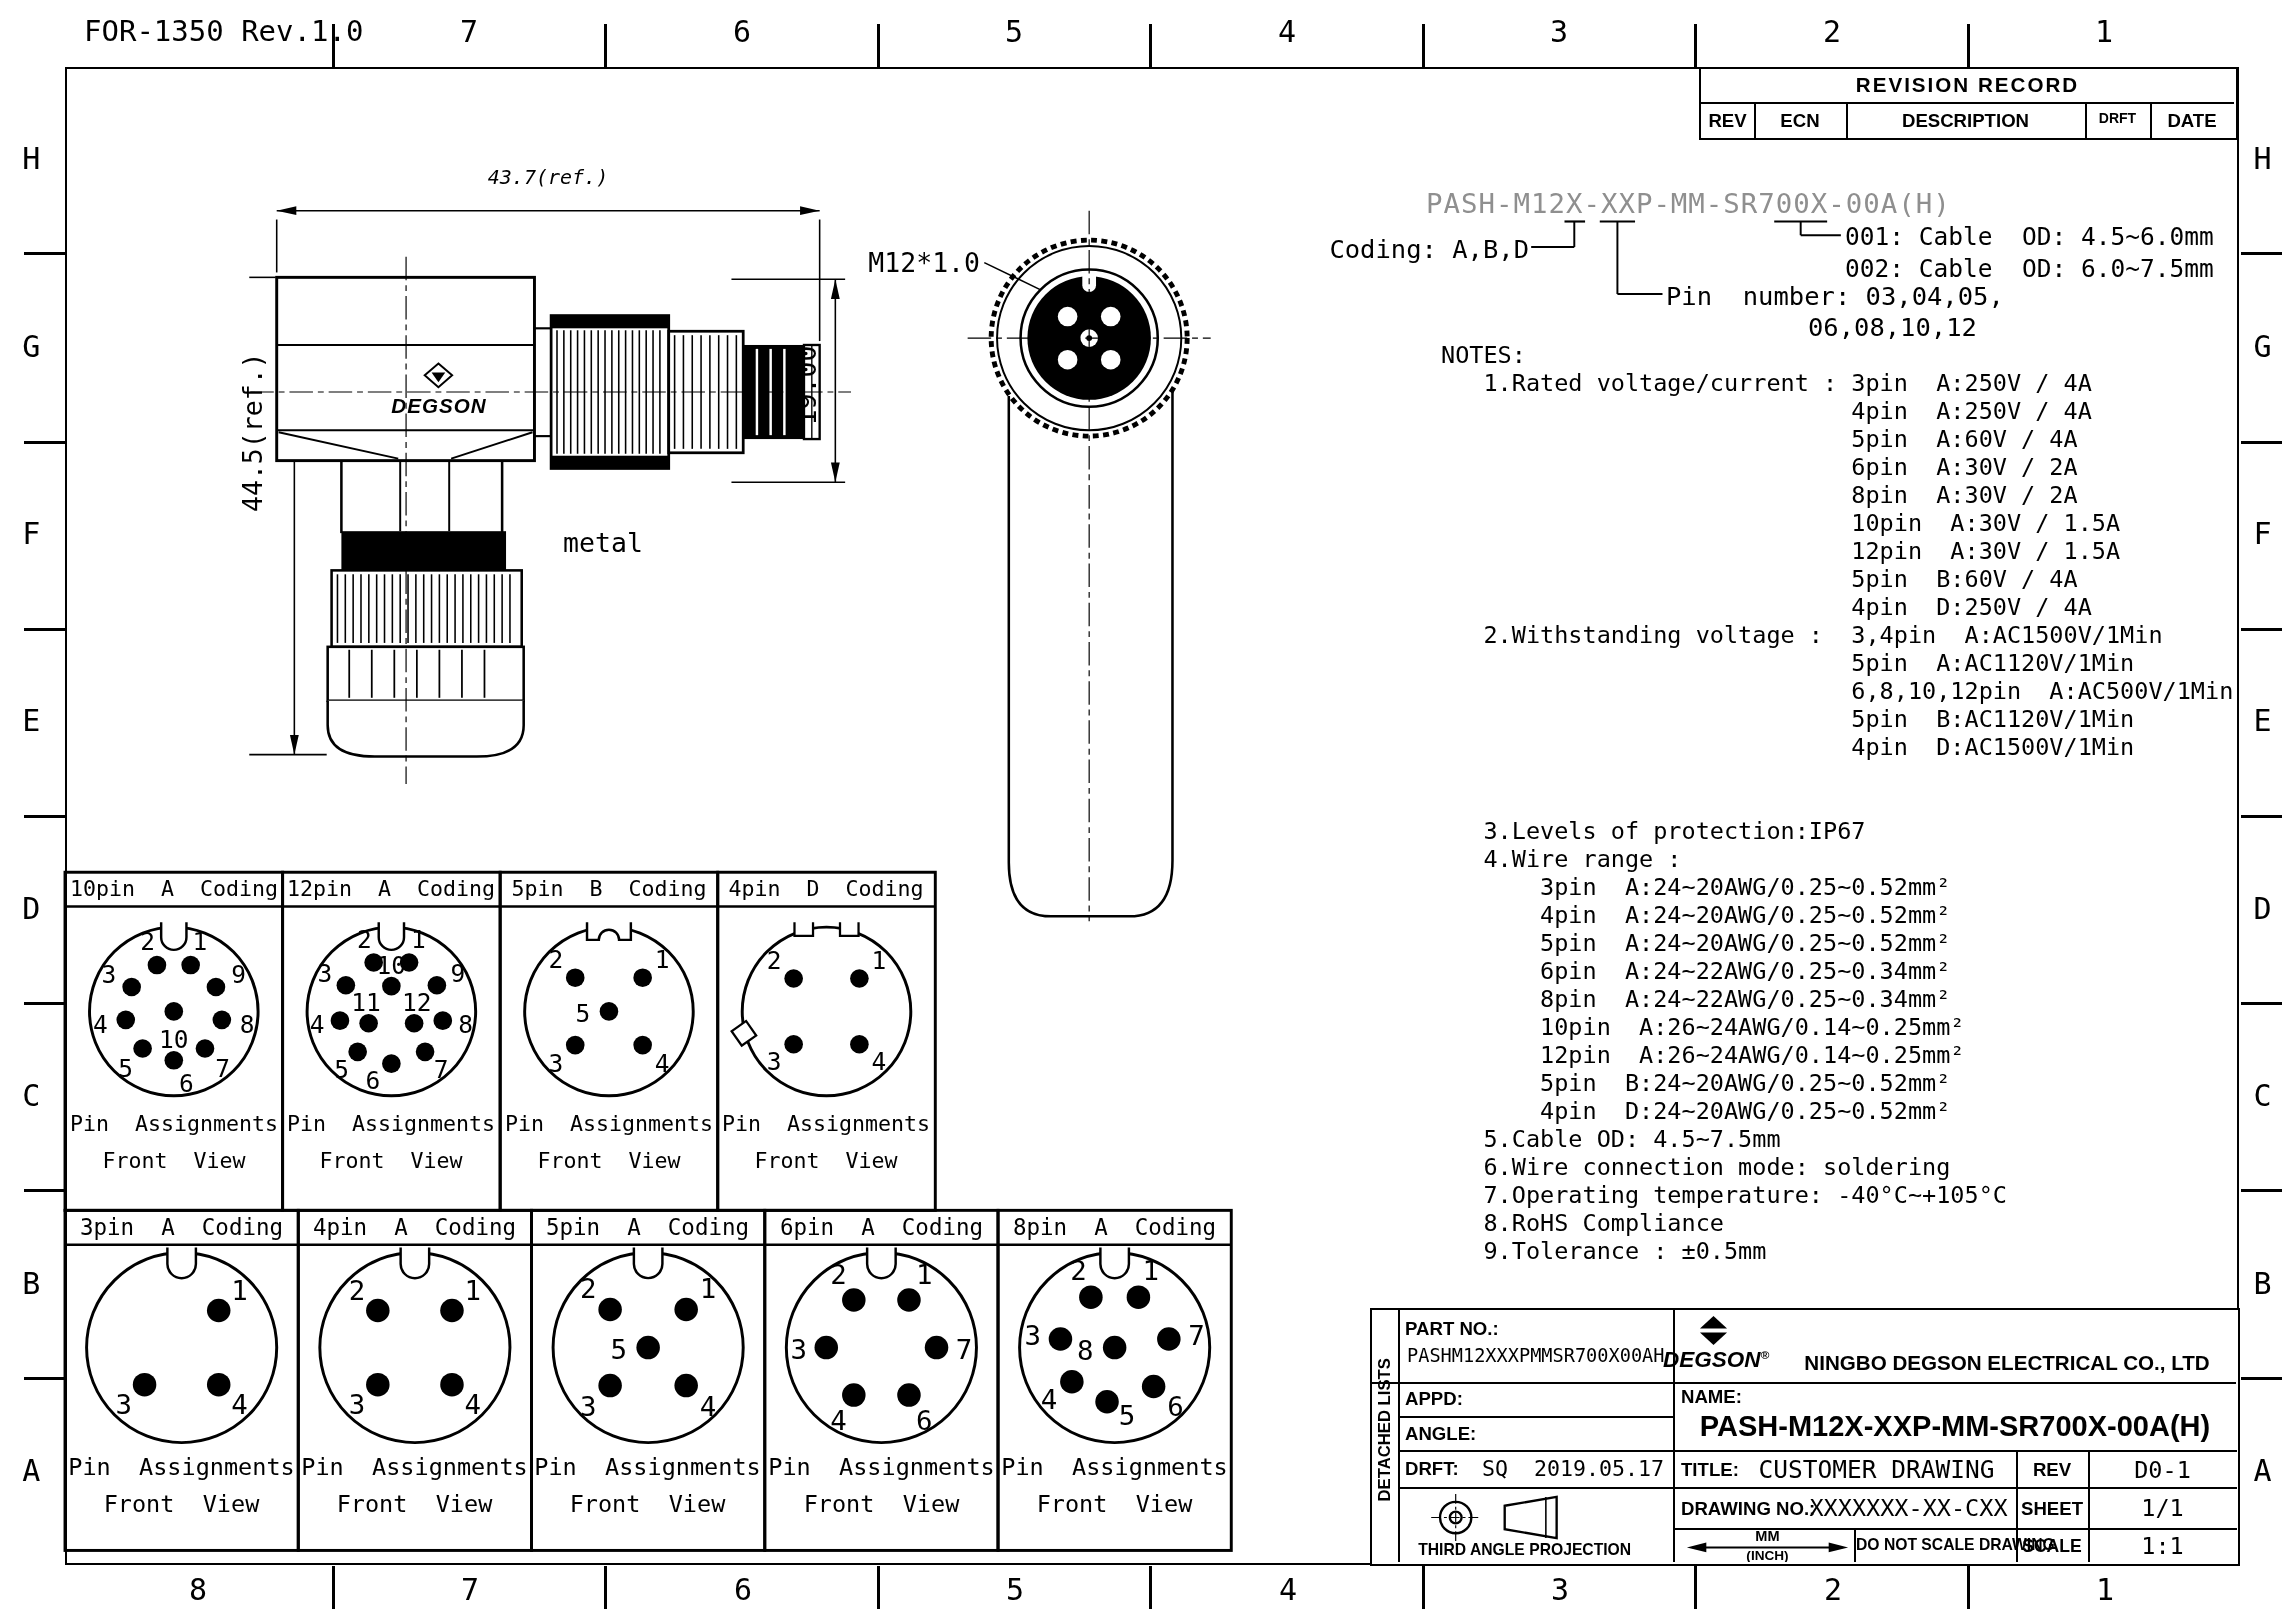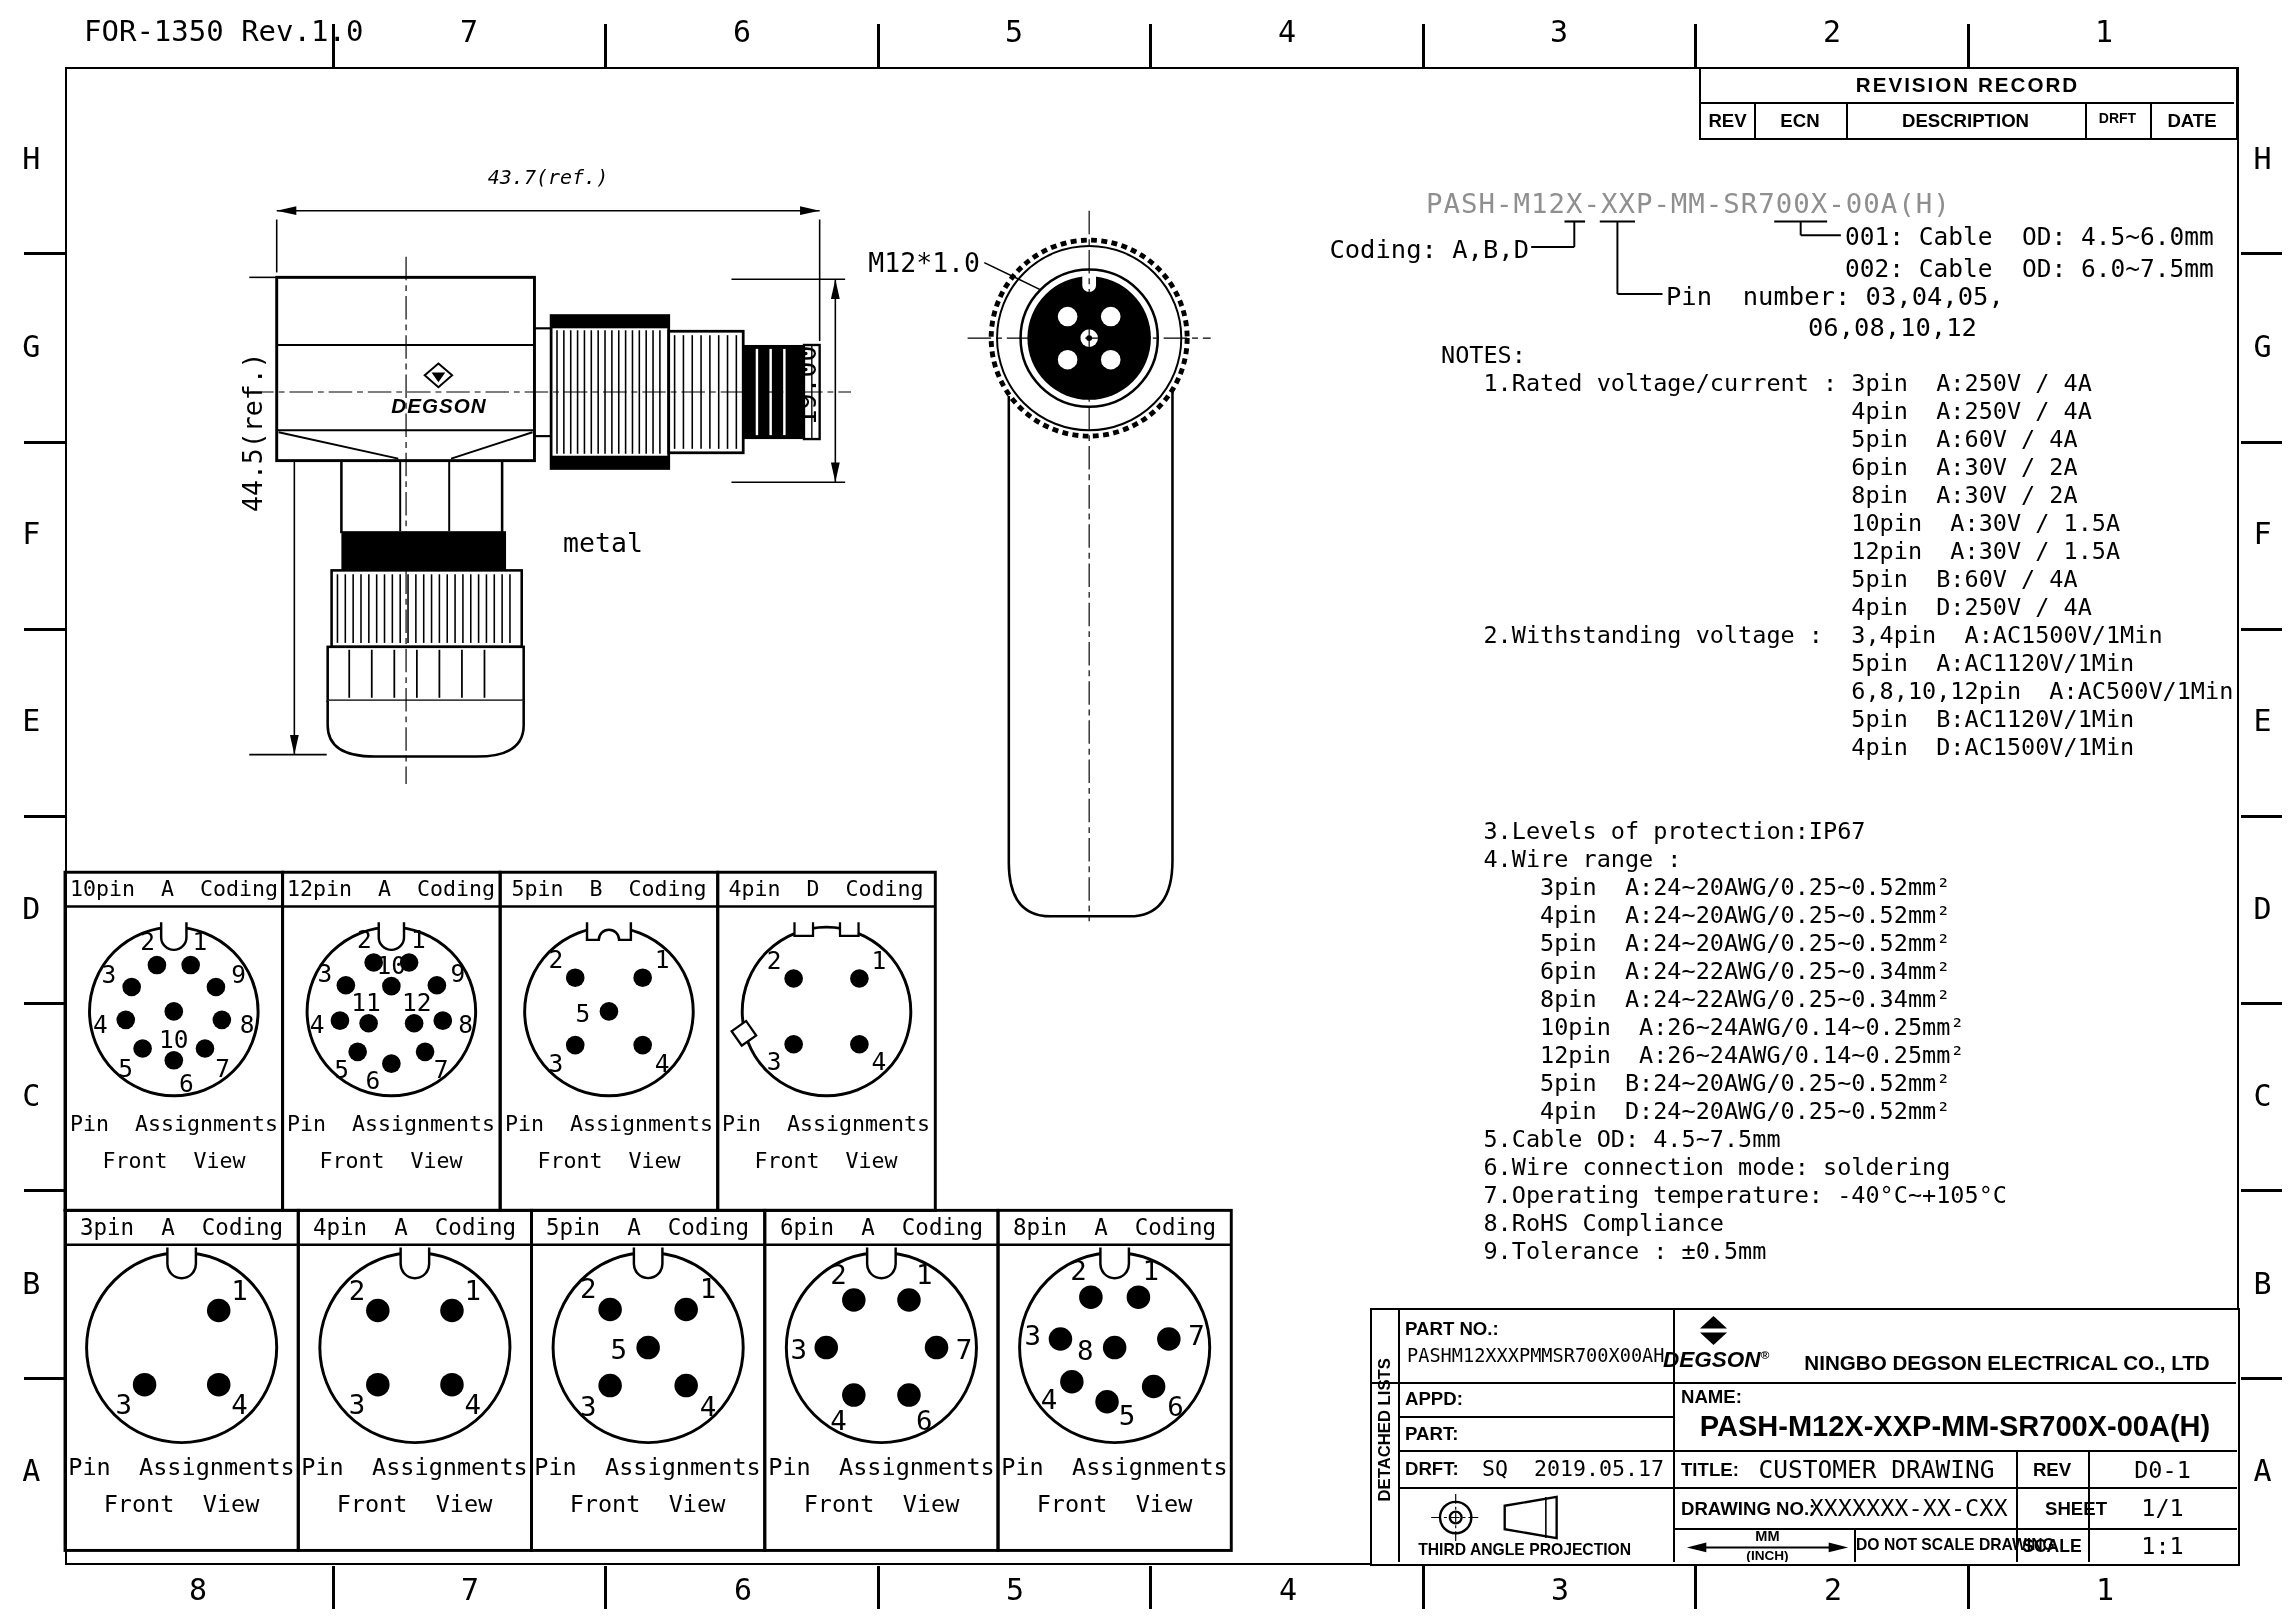--- a/index.html
+++ b/index.html
@@ -389,21 +389,21 @@
   <div class="hline" style="left:25.5px;top:106px;width:275px;height:2px;"></div>
   <div class="hline" style="left:25.5px;top:140px;width:839px;height:2px;"></div>
   <div class="hline" style="left:25.5px;top:177px;width:839px;height:2px;"></div>
   <div class="hline" style="left:301px;top:218px;width:564px;height:2px;"></div>
 
   <div class="lbl sans b ctr rot" style="left:-56px;top:113px;width:137px;font-size:16.7px;">DETACHED LISTS</div>
 
   <div class="lbl sans b" style="left:33px;top:7.8px;font-size:18.6px;">PART NO.:</div>
   <div class="lbl mono" style="left:35px;top:35px;font-size:18.6px;">PASHM12XXXPMMSR700X00AH</div>
   <div class="lbl sans b" style="left:33px;top:78px;font-size:18.6px;">APPD:</div>
-  <div class="lbl sans b" style="left:33px;top:113px;font-size:18.6px;">PART:</div>
+  <div class="lbl sans b" style="left:33px;top:113px;font-size:18.6px;">ANGLE:</div>
   <div class="lbl sans b" style="left:33px;top:148px;font-size:18.6px;">DRFT:</div>
   <div class="lbl mono" style="left:110px;top:146px;font-size:21.6px;">SQ  2019.05.17</div>
 
   <svg width="167" height="49" style="left:59px;top:184px;position:absolute;" viewBox="0 0 170 50">
     <line x1="0" y1="24" x2="50" y2="24" stroke="#000" stroke-width="1.2" stroke-dasharray="10 3 3 3"></line>
     <line x1="25" y1="0" x2="25" y2="48" stroke="#000" stroke-width="1.2" stroke-dasharray="10 3 3 3"></line>
     <circle cx="25" cy="24" r="16" fill="none" stroke="#000" stroke-width="2.4"></circle>
     <circle cx="25" cy="24" r="6" fill="none" stroke="#000" stroke-width="2.4"></circle>
     <polygon points="75,12 128,3 128,45 75,36" fill="none" stroke="#000" stroke-width="2.4"></polygon>
     <line x1="117" y1="3" x2="117" y2="45" stroke="#000" stroke-width="1.6"></line>
@@ -420,21 +420,21 @@
   <div class="lbl sans b" style="left:309px;top:76px;font-size:18.6px;text-align:right;">NAME:</div>
   <div class="lbl sans b ctr" style="left:301px;top:100px;width:564px;font-size:29px;">PASH-M12X-XXP-MM-SR700X-00A(H)</div>
 
   <div class="lbl sans b" style="left:309px;top:149px;font-size:18.6px;">TITLE:</div>
   <div class="lbl mono ctr" style="left:372px;top:145px;width:265px;font-size:24.5px;">CUSTOMER DRAWING</div>
   <div class="lbl sans b ctr" style="left:644px;top:149px;width:72px;font-size:18.6px;">REV</div>
   <div class="lbl mono ctr" style="left:716px;top:146px;width:149px;font-size:23.5px;">D0-1</div>
 
   <div class="lbl sans b" style="left:309px;top:188px;font-size:18.6px;">DRAWING NO.:</div>
   <div class="lbl mono ctr" style="left:431px;top:184px;width:211px;font-size:23.5px;">XXXXXXX-XX-CXX</div>
-  <div class="lbl sans b ctr" style="left:644px;top:188px;width:72px;font-size:18.6px;padding-left:24px;">SHEET</div>
+  <div class="lbl sans b ctr" style="left:644px;top:188px;width:72px;font-size:18.6px;">SHEET</div>
   <div class="lbl mono ctr" style="left:716px;top:184px;width:149px;font-size:23.5px;">1/1</div>
 
   <svg width="167" height="34" style="left:312px;top:218px;position:absolute;" viewBox="0 0 170 35">
     <line x1="8" y1="20" x2="162" y2="20" stroke="#000" stroke-width="2"></line>
     <polygon points="2,20 22,15 22,25" fill="#000"></polygon>
     <polygon points="168,20 148,15 148,25" fill="#000"></polygon>
     <text x="85" y="13" text-anchor="middle" font-family="Liberation Sans,sans-serif" font-weight="bold" font-size="15">MM</text>
     <text x="85" y="33" text-anchor="middle" font-family="Liberation Sans,sans-serif" font-weight="bold" font-size="14">(INCH)</text>
   </svg>
   <div class="lbl sans b ctr" style="left:484px;top:226px;width:160px;font-size:15.7px;">DO NOT SCALE DRAWING</div>

